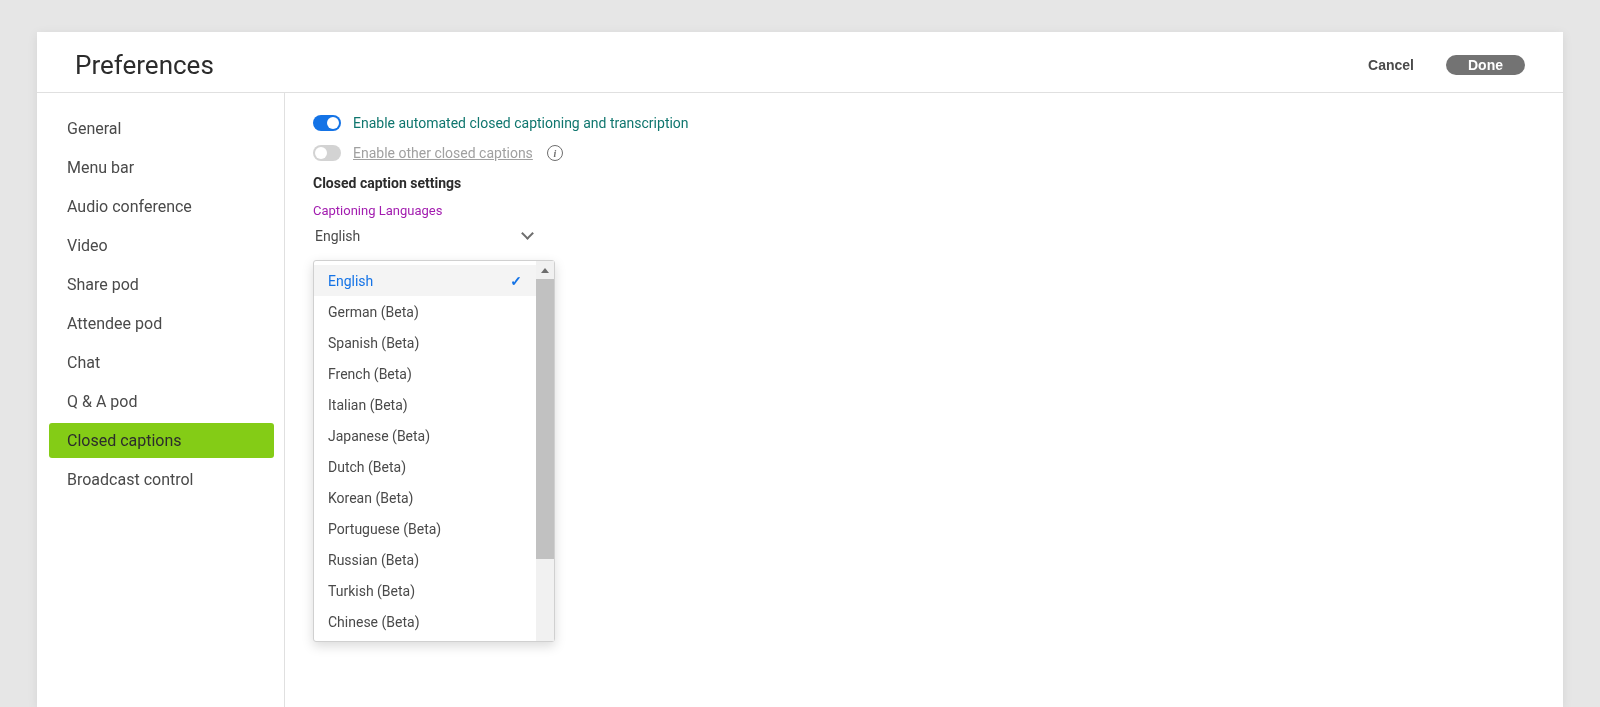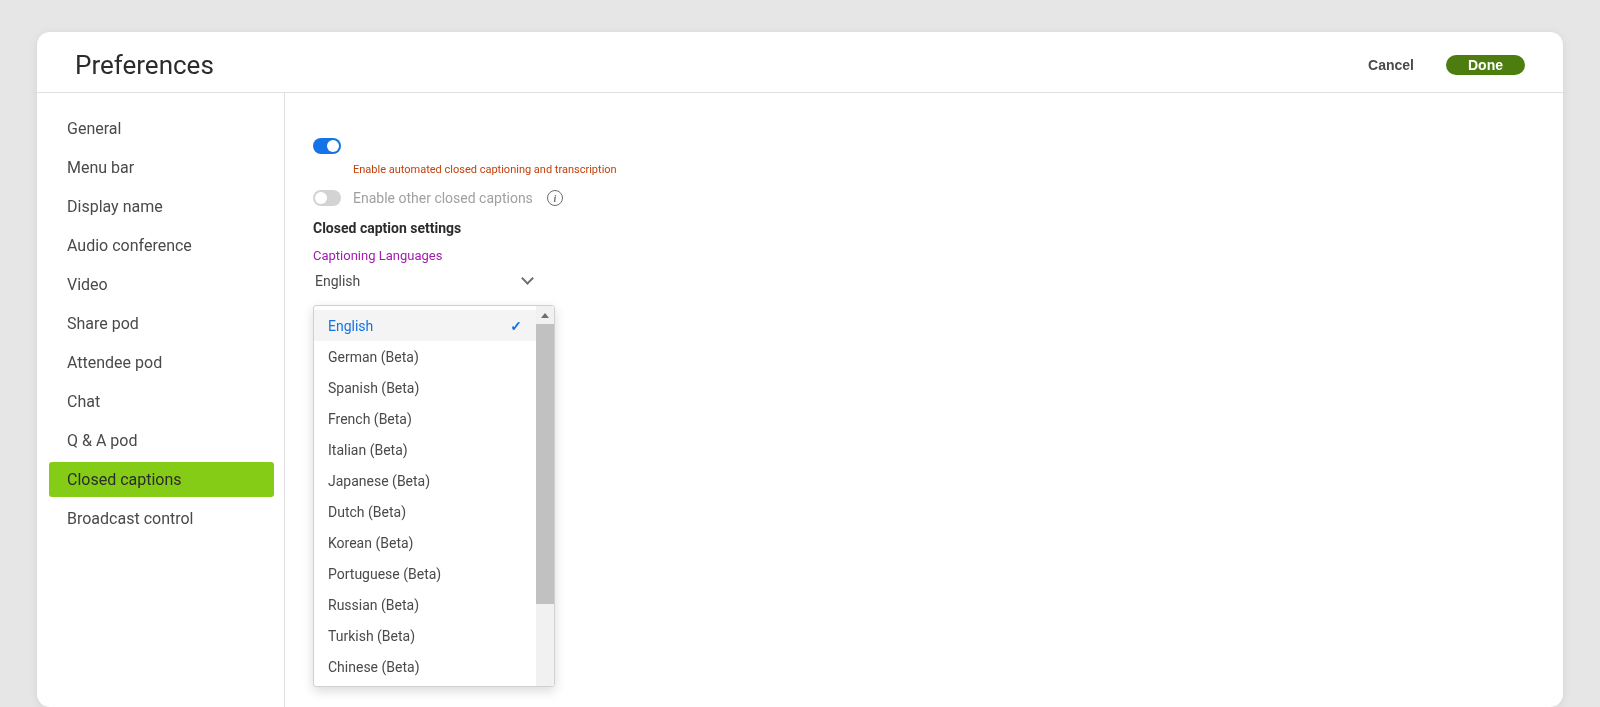--- a/index.html
+++ b/index.html
@@ -11,21 +11,21 @@
       font-family: -apple-system, BlinkMacSystemFont, "Segoe UI", Roboto, Helvetica, Arial, sans-serif;
       background: #e6e6e6;
       width: 1600px;
       height: 707px;
       overflow: hidden;
     }
     .modal {
       background: #fff;
       margin: 32px 37px 0 37px;
       height: 675px;
-      border-radius: 13px;
+      border-radius: 0;
       box-shadow: 0 2px 10px rgba(0,0,0,0.08);
       display: flex;
       flex-direction: column;
     }
     .header {
       display: flex;
       justify-content: space-between;
       align-items: center;
       padding: 18px 38px 12px 38px;
       border-bottom: 1px solid #e0e0e0;
@@ -42,21 +42,21 @@
     }
     .cancel-btn {
       background: none;
       border: none;
       font-size: 14px;
       font-weight: 600;
       color: #4a4a4a;
       cursor: pointer;
     }
     .done-btn {
-      background: #4d7c0f;
+      background: #737373;
       border: none;
       color: #fff;
       font-size: 14px;
       font-weight: 600;
       padding: 2px 22px;
       border-radius: 18px;
       cursor: pointer;
     }
     .body {
       display: flex;
@@ -115,27 +115,27 @@
       border-radius: 50%;
       top: 2px;
     }
     .toggle.on .toggle-knob {
       right: 2px;
     }
     .toggle.off .toggle-knob {
       left: 2px;
     }
     .toggle-label-normal {
-      font-size: 11px;
-      color: #c2410c;
-      margin-top: 48px;
+      font-size: 14px;
+      color: #0f766e;
     }
     .toggle-label-disabled {
       font-size: 14px;
       color: #a0a0a0;
+      text-decoration: underline;
     }
     .info-icon {
       width: 16px;
       height: 16px;
       border: 1.5px solid #6e6e6e;
       border-radius: 50%;
       display: inline-flex;
       align-items: center;
       justify-content: center;
       font-size: 10px;
@@ -260,21 +260,20 @@
     <h1 class="title">Preferences</h1>
     <div class="header-actions">
       <button class="cancel-btn">Cancel</button>
       <button class="done-btn">Done</button>
     </div>
   </div>
   <div class="body">
     <div class="sidebar">
       <div class="sidebar-item">General</div>
       <div class="sidebar-item">Menu bar</div>
-      <div class="sidebar-item">Display name</div>
       <div class="sidebar-item">Audio conference</div>
       <div class="sidebar-item">Video</div>
       <div class="sidebar-item">Share pod</div>
       <div class="sidebar-item">Attendee pod</div>
       <div class="sidebar-item">Chat</div>
       <div class="sidebar-item">Q &amp; A pod</div>
       <div class="sidebar-item selected">Closed captions</div>
       <div class="sidebar-item">Broadcast control</div>
     </div>
     <div class="content">

